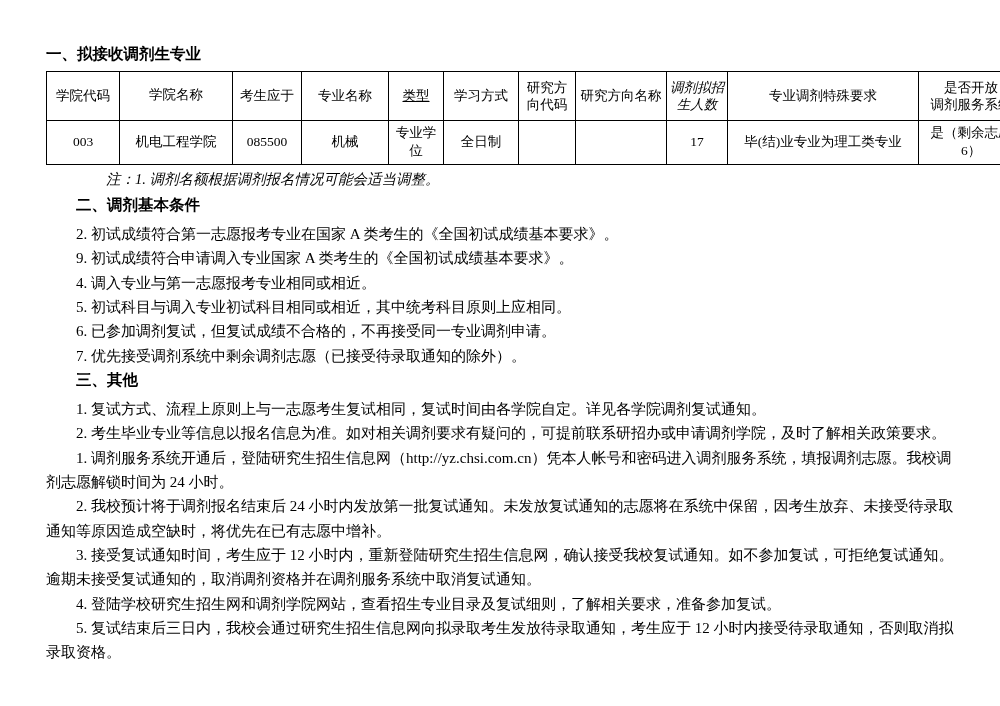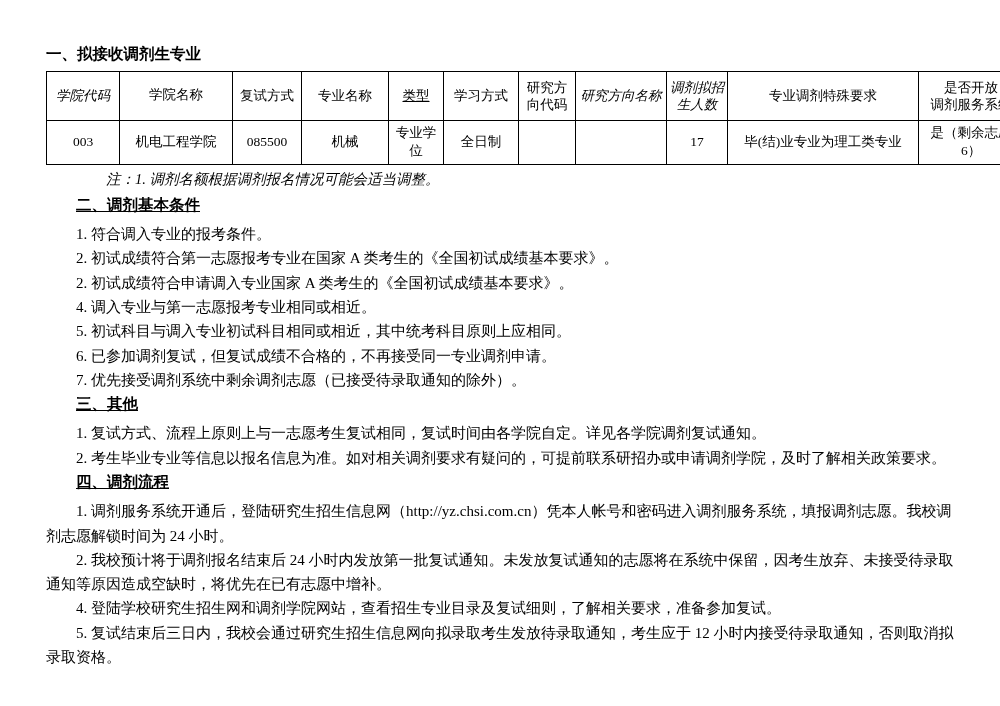--- a/index.html
+++ b/index.html
@@ -22,21 +22,20 @@
     padding: 42px 46px 0 46px;
   }
   .section-heading {
     font-size: 15.5px;
     font-weight: bold;
     line-height: 1.5;
     margin: 0 0 6px 0;
   }
   .section-heading.indent {
     text-indent: 30px;
-    text-decoration: underline;
   }
   .para {
     font-size: 15px;
     line-height: 1.62;
     margin: 0;
     text-indent: 30px;
   }
   .note {
     font-size: 14.5px;
     line-height: 1.6;
@@ -59,46 +58,46 @@
     line-height: 1.35;
     word-wrap: break-word;
   }
   table.major th {
     font-weight: normal;
     height: 42px;
   }
   table.major td {
     height: 26px;
   }
-  .col-1 { width: 68px; font-style: italic; }
+  .col-1 { width: 68px; }
   .col-2 { width: 108px; font-family: Liberation Mono, monospace; }
   .col-3 { width: 64px; }
   .col-4 { width: 82px; }
   .col-5 { width: 50px; text-decoration: underline; }
   .col-6 { width: 70px; }
   .col-7 { width: 52px; }
-  .col-8 { width: 86px; font-style: italic; }
+  .col-8 { width: 86px; }
   .col-9 { width: 56px; font-style: italic; }
   .col-10 { width: 186px; }
   .col-11 { width: 100px; }
   .two-line { line-height: 1.3; }
 </style>
 </head>
 <body>
 
 <div class="page">
 
   <h2 class="section-heading">一、拟接收调剂生专业</h2>
 
   <table class="major">
     <thead>
       <tr>
         <th class="col-1">学院代码</th>
         <th class="col-2">学院名称</th>
-        <th class="col-3">复试方式</th>
+        <th class="col-3">考生应于</th>
         <th class="col-4">专业名称</th>
         <th class="col-5">类型</th>
         <th class="col-6">学习方式</th>
         <th class="col-7">
           <div class="two-line">研究方</div>
           <div class="two-line">向代码</div>
         </th>
         <th class="col-8">研究方向名称</th>
         <th class="col-9">
           <div class="two-line">调剂拟招</div>
@@ -124,31 +123,30 @@
         <td>17</td>
         <td>毕(结)业专业为理工类专业</td>
         <td>是（剩余志愿 6）</td>
       </tr>
     </tbody>
   </table>
 
   <p class="note">注：1. 调剂名额根据调剂报名情况可能会适当调整。</p>
 
   <h2 class="section-heading indent">二、调剂基本条件</h2>
-  <p class="para">1. 符合调入专业的报考条件。</p>
   <p class="para">2. 初试成绩符合第一志愿报考专业在国家 A 类考生的《全国初试成绩基本要求》。</p>
-  <p class="para">2. 初试成绩符合申请调入专业国家 A 类考生的《全国初试成绩基本要求》。</p>
+  <p class="para">9. 初试成绩符合申请调入专业国家 A 类考生的《全国初试成绩基本要求》。</p>
   <p class="para">4. 调入专业与第一志愿报考专业相同或相近。</p>
   <p class="para">5. 初试科目与调入专业初试科目相同或相近，其中统考科目原则上应相同。</p>
   <p class="para">6. 已参加调剂复试，但复试成绩不合格的，不再接受同一专业调剂申请。</p>
   <p class="para">7. 优先接受调剂系统中剩余调剂志愿（已接受待录取通知的除外）。</p>
 
   <h2 class="section-heading indent">三、其他</h2>
   <p class="para">1. 复试方式、流程上原则上与一志愿考生复试相同，复试时间由各学院自定。详见各学院调剂复试通知。</p>
   <p class="para">2. 考生毕业专业等信息以报名信息为准。如对相关调剂要求有疑问的，可提前联系研招办或申请调剂学院，及时了解相关政策要求。</p>
 
-  <h2 class="section-heading indent">四、调剂流程</h2>
   <p class="para">1. 调剂服务系统开通后，登陆研究生招生信息网（http://yz.chsi.com.cn）凭本人帐号和密码进入调剂服务系统，填报调剂志愿。我校调剂志愿解锁时间为 24 小时。</p>
   <p class="para">2. 我校预计将于调剂报名结束后 24 小时内发放第一批复试通知。未发放复试通知的志愿将在系统中保留，因考生放弃、未接受待录取通知等原因造成空缺时，将优先在已有志愿中增补。</p>
+  <p class="para">3. 接受复试通知时间，考生应于 12 小时内，重新登陆研究生招生信息网，确认接受我校复试通知。如不参加复试，可拒绝复试通知。逾期未接受复试通知的，取消调剂资格并在调剂服务系统中取消复试通知。</p>
   <p class="para">4. 登陆学校研究生招生网和调剂学院网站，查看招生专业目录及复试细则，了解相关要求，准备参加复试。</p>
   <p class="para">5. 复试结束后三日内，我校会通过研究生招生信息网向拟录取考生发放待录取通知，考生应于 12 小时内接受待录取通知，否则取消拟录取资格。</p>
 
 </div>
 
 </body></html>

